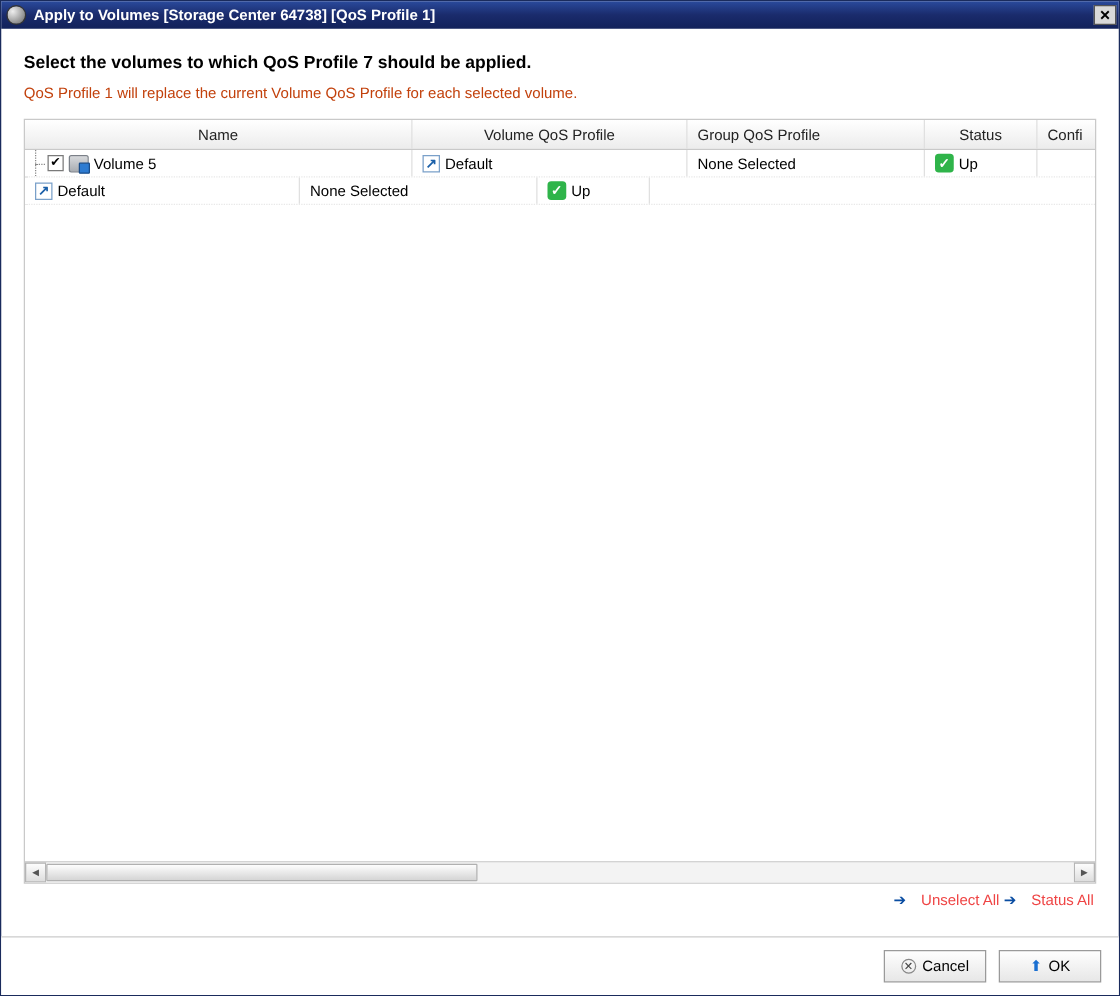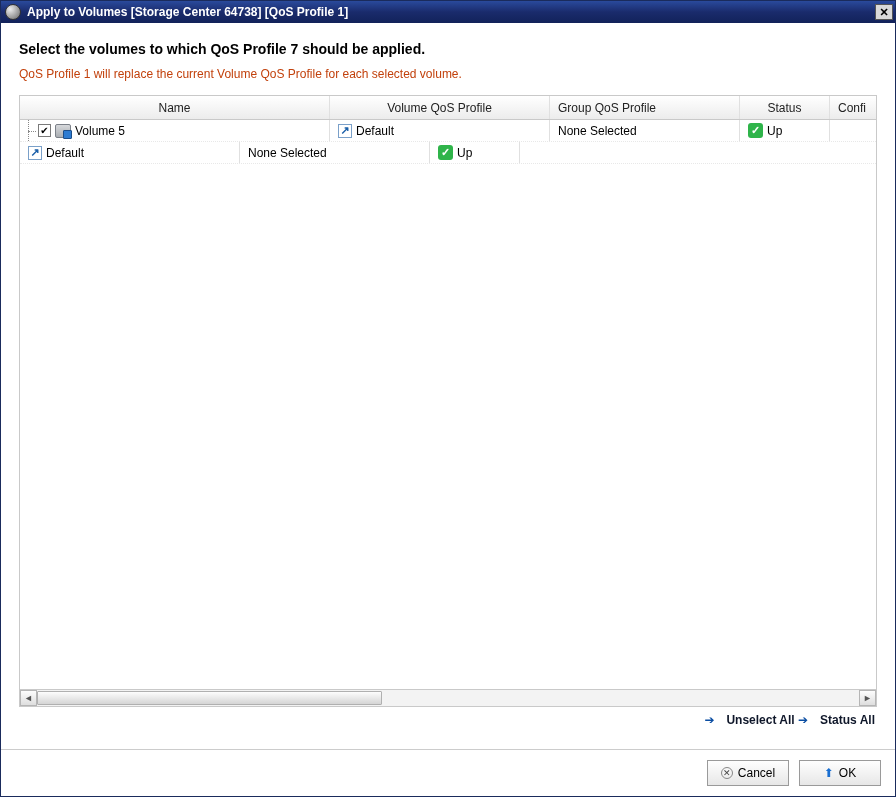--- a/index.html
+++ b/index.html
@@ -183,24 +183,23 @@
     border: 1px solid #b0b0b0;
     border-radius: 1px;
   }
 
   .link-row {
     text-align: right;
     padding: 6px 2px 12px 0;
     font-size: 12px;
   }
   .link-row a {
-    color: #0f172a;
+    color: #ef4444;
     text-decoration: none;
     margin-left: 10px;
-    font-weight: bold;
   }
   .arrow-icon {
     color: #0a4da2;
     font-size: 12px;
     margin-right: 2px;
   }
 
   .footer {
     border-top: 1px solid #ccc;
     padding: 10px 14px;

